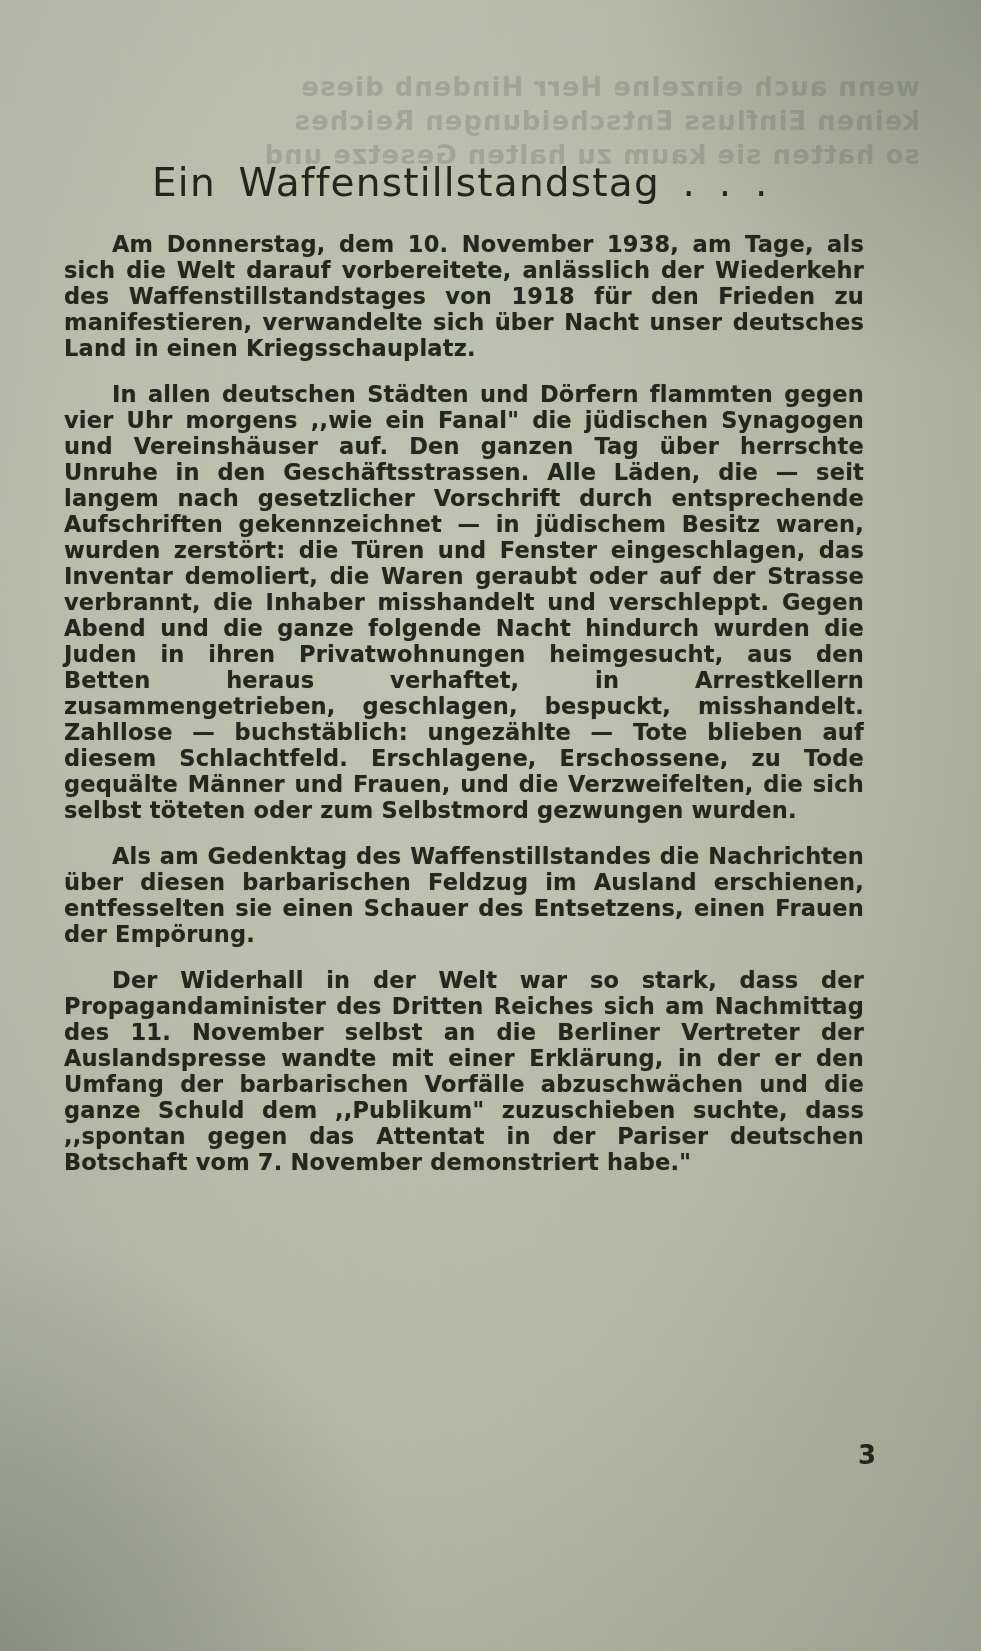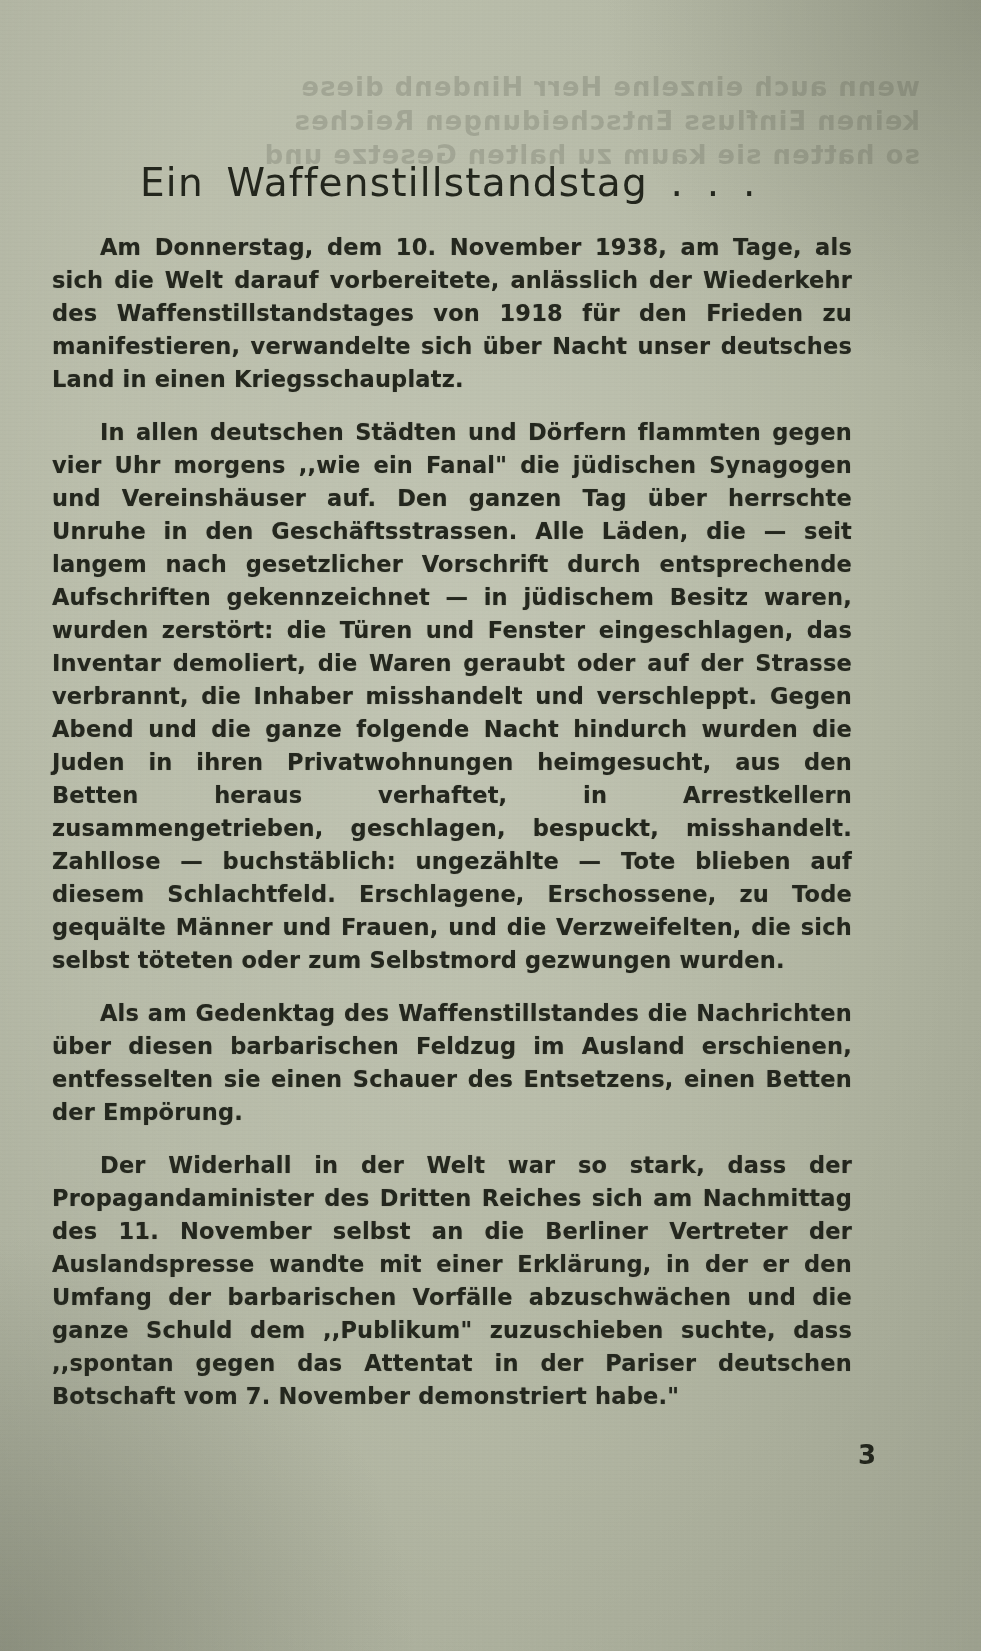--- a/index.html
+++ b/index.html
@@ -62,21 +62,21 @@
     color: #2f3228;
     font-size: 24px;
     line-height: 30px;
     font-weight: bold;
     filter: blur(0.8px);
     pointer-events: none;
   }
 
   .content {
     position: absolute;
-    left: 52px;
+    left: 64px;
     top: 160px;
     width: 800px;
   }
 
   h1.title {
     margin: 0 0 26px 0;
     padding-left: 88px;
     font-family: "DejaVu Sans", sans-serif;
     font-weight: 400;
     font-size: 39px;
@@ -86,21 +86,21 @@
     filter: blur(0.25px);
   }
 
   p.para {
     margin: 0 0 20px 0;
     text-align: justify;
     text-justify: inter-word;
     font-family: "DejaVu Sans", sans-serif;
     font-weight: bold;
     font-size: 22.5px;
-    line-height: 33px;
+    line-height: 26px;
     color: #24271e;
     text-indent: 48px;
     letter-spacing: 0.2px;
     filter: blur(0.35px);
     text-shadow: 0 0 1px rgba(35,38,29,0.35);
   }
   p.para:last-of-type { margin-bottom: 10px; }
 
   .page-number {
     position: absolute;
@@ -143,18 +143,18 @@
 so hatten sie kaum zu halten  Gesetze und</div>
   <div class="bleed2"></div>
   <div class="shadow-tr"></div>
   <div class="shadow-bl"></div>
 
   <div class="content">
     <h1 class="title">Ein  Waffenstillstandstag . . .</h1>
 
     <p class="para">Am Donnerstag, dem 10. November 1938, am Tage, als sich die Welt darauf vorbereitete, anlässlich der Wiederkehr des Waffenstillstandstages von 1918 für den Frieden zu manifestieren, verwandelte sich über Nacht unser deutsches Land in einen Kriegsschauplatz.</p>
     <p class="para">In allen deutschen Städten und Dörfern flammten gegen vier Uhr morgens ,,wie ein Fanal" die jüdischen Synagogen und Vereinshäuser auf.  Den ganzen Tag über herrschte Unruhe in den Geschäftsstrassen.  Alle Läden, die — seit langem nach gesetzlicher Vorschrift durch entsprechende Aufschriften gekennzeichnet — in jüdischem Besitz waren, wurden zerstört: die Türen und Fenster eingeschlagen, das Inventar demoliert, die Waren geraubt oder auf der Strasse verbrannt, die Inhaber misshandelt und verschleppt. Gegen Abend und die ganze folgende Nacht hindurch wurden die Juden in ihren Privatwohnungen heimgesucht, aus den Betten heraus verhaftet, in Arrestkellern zusammengetrieben, geschlagen, bespuckt, misshandelt.  Zahllose — buchstäblich: ungezählte — Tote blieben auf diesem Schlachtfeld.  Erschlagene, Erschossene, zu Tode gequälte Männer und Frauen, und die Verzweifelten, die sich selbst töteten oder zum Selbstmord gezwungen wurden.</p>
-    <p class="para">Als am Gedenktag des Waffenstillstandes die Nachrichten über diesen barbarischen Feldzug im Ausland erschienen, entfesselten sie einen Schauer des Entsetzens, einen Betten der Empörung.</p>
+    <p class="para">Als am Gedenktag des Waffenstillstandes die Nachrichten über diesen barbarischen Feldzug im Ausland erschienen, entfesselten sie einen Schauer des Entsetzens, einen Frauen der Empörung.</p>
     <p class="para">Der Widerhall in der Welt war so stark, dass der Propagandaminister des Dritten Reiches sich am Nachmittag des 11. November selbst an die Berliner Vertreter der Auslandspresse wandte mit einer Erklärung, in der er den Umfang der barbarischen Vorfälle abzuschwächen und die ganze Schuld dem ,,Publikum" zuzuschieben suchte, dass ,,spontan gegen das Attentat in der Pariser deutschen Botschaft vom 7. November demonstriert habe."</p>
   </div>
 
   <div class="page-number">3</div>
 </div>
 
 </body></html>

